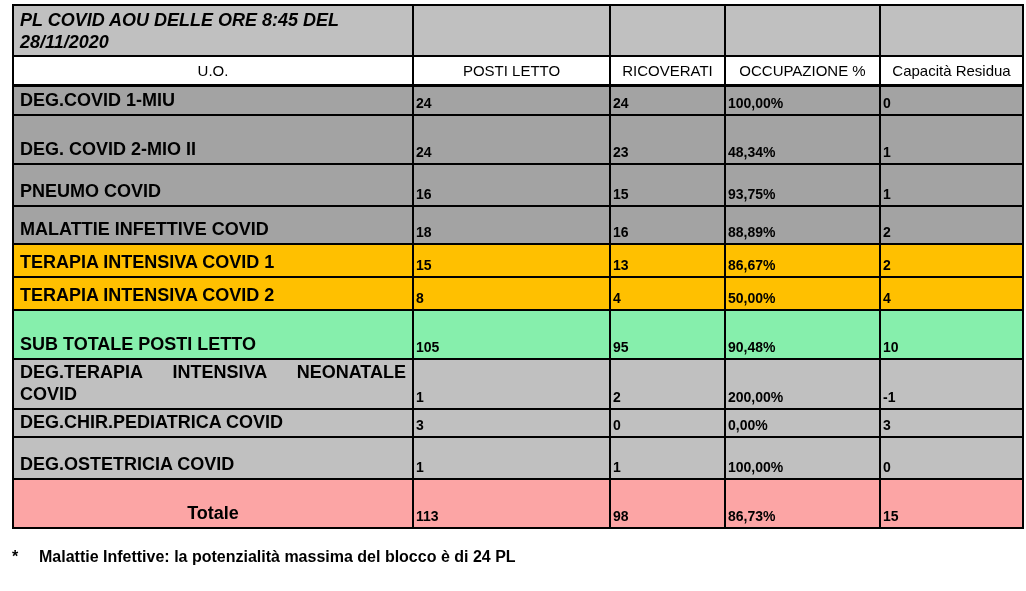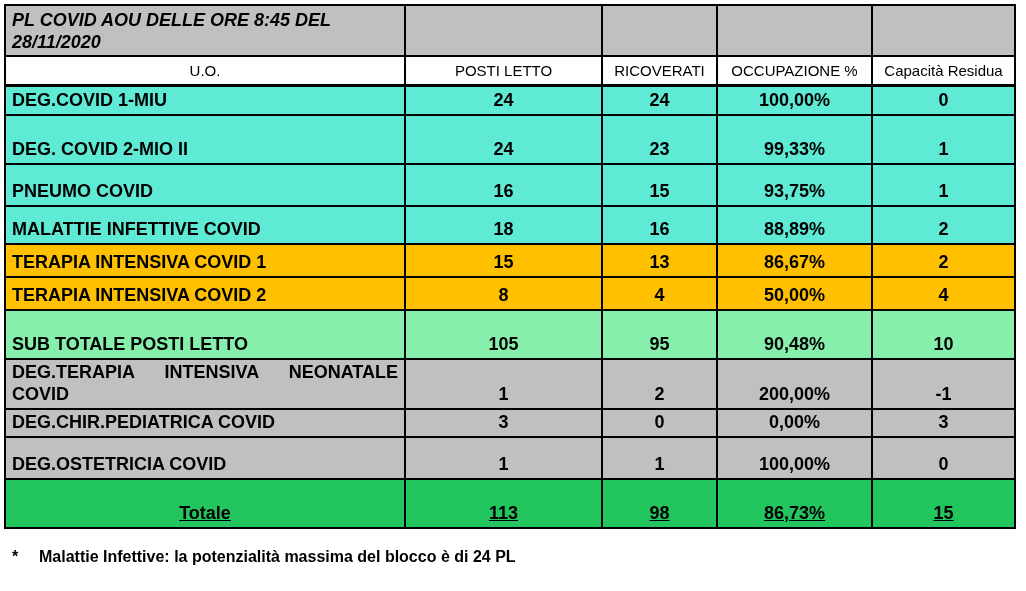--- a/index.html
+++ b/index.html
@@ -1,19 +1,19 @@
 <!DOCTYPE html>
 <html><head>
 <meta charset="utf-8">
 <style>
   * { margin:0; padding:0; box-sizing:border-box; }
   html,body { width:1026px; height:591px; background:#ffffff; overflow:hidden;
               font-family:"Liberation Sans", sans-serif; color:#000; }
   .sheet { position:relative; width:1026px; height:591px; }
-  table.report { position:absolute; left:4px; top:4px; width:1010px;
+  table.report { position:absolute; left:12px; top:4px; width:1010px;
                  border-collapse:collapse; table-layout:fixed; }
   col.c-uo   { width:400px; }
   col.c-pl   { width:197px; }
   col.c-ric  { width:115px; }
   col.c-occ  { width:155px; }
   col.c-cap  { width:143px; }
   td { border:2px solid #000; overflow:hidden; }
 
   
   tr.title-row    { height:51px; }
@@ -22,30 +22,30 @@
                     line-height:22px; padding:3px 8px 0 6px; }
 
   
   tr.head-row    { height:29px; }
   tr.head-row td { background:#fff; text-align:center; vertical-align:middle;
                    font-size:15px; font-weight:normal; border-bottom-width:3px; }
 
   
   td.label { font-size:18px; font-weight:bold; text-align:left;
              vertical-align:bottom; padding:0 6px 3px 6px; line-height:22px; }
-  td.num   { font-size:18px; font-weight:bold; text-align:center;
+  td.num   { font-size:14px; font-weight:bold; 
              vertical-align:bottom; padding:0 2px 3px 2px; }
   td.label.justify { text-align:justify; }
   td.label.center  { text-align:center; }
 
-  tr.bg-green  td { background:#5eead4;margin-top:35px; }
+  tr.bg-green  td { background:#a3a3a3;margin-top:35px; }
   tr.bg-orange td { background:#FFC000; }
   tr.bg-cyan   td { background:#86efac; }
   tr.bg-gray   td { background:#C0C0C0; }
-  tr.bg-white  td { background:#22c55e;text-decoration:underline; }
+  tr.bg-white  td { background:#fca5a5; }
 
   .h30{height:30px}.h36{height:49px}.h42{height:42px}.h38{height:38px}
   .h33{height:33px}.h49{height:49px}.h50{height:50px}.h28{height:28px}
   .h40{height:40px}
 
   
   .footnote { position:absolute; left:12px; top:548px; display:flex;
               font-size:16px; font-weight:bold; }
   .footnote .marker { width:27px; }
 </style>
@@ -81,21 +81,21 @@
         <td class="label">DEG.COVID 1-MIU</td>
         <td class="num">24</td>
         <td class="num">24</td>
         <td class="num">100,00%</td>
         <td class="num">0</td>
       </tr>
       <tr class="bg-green h36">
         <td class="label">DEG. COVID 2-MIO II</td>
         <td class="num">24</td>
         <td class="num">23</td>
-        <td class="num">99,33%</td>
+        <td class="num">48,34%</td>
         <td class="num">1</td>
       </tr>
       <tr class="bg-green h42">
         <td class="label">PNEUMO COVID</td>
         <td class="num">16</td>
         <td class="num">15</td>
         <td class="num">93,75%</td>
         <td class="num">1</td>
       </tr>
       <tr class="bg-green h38">

